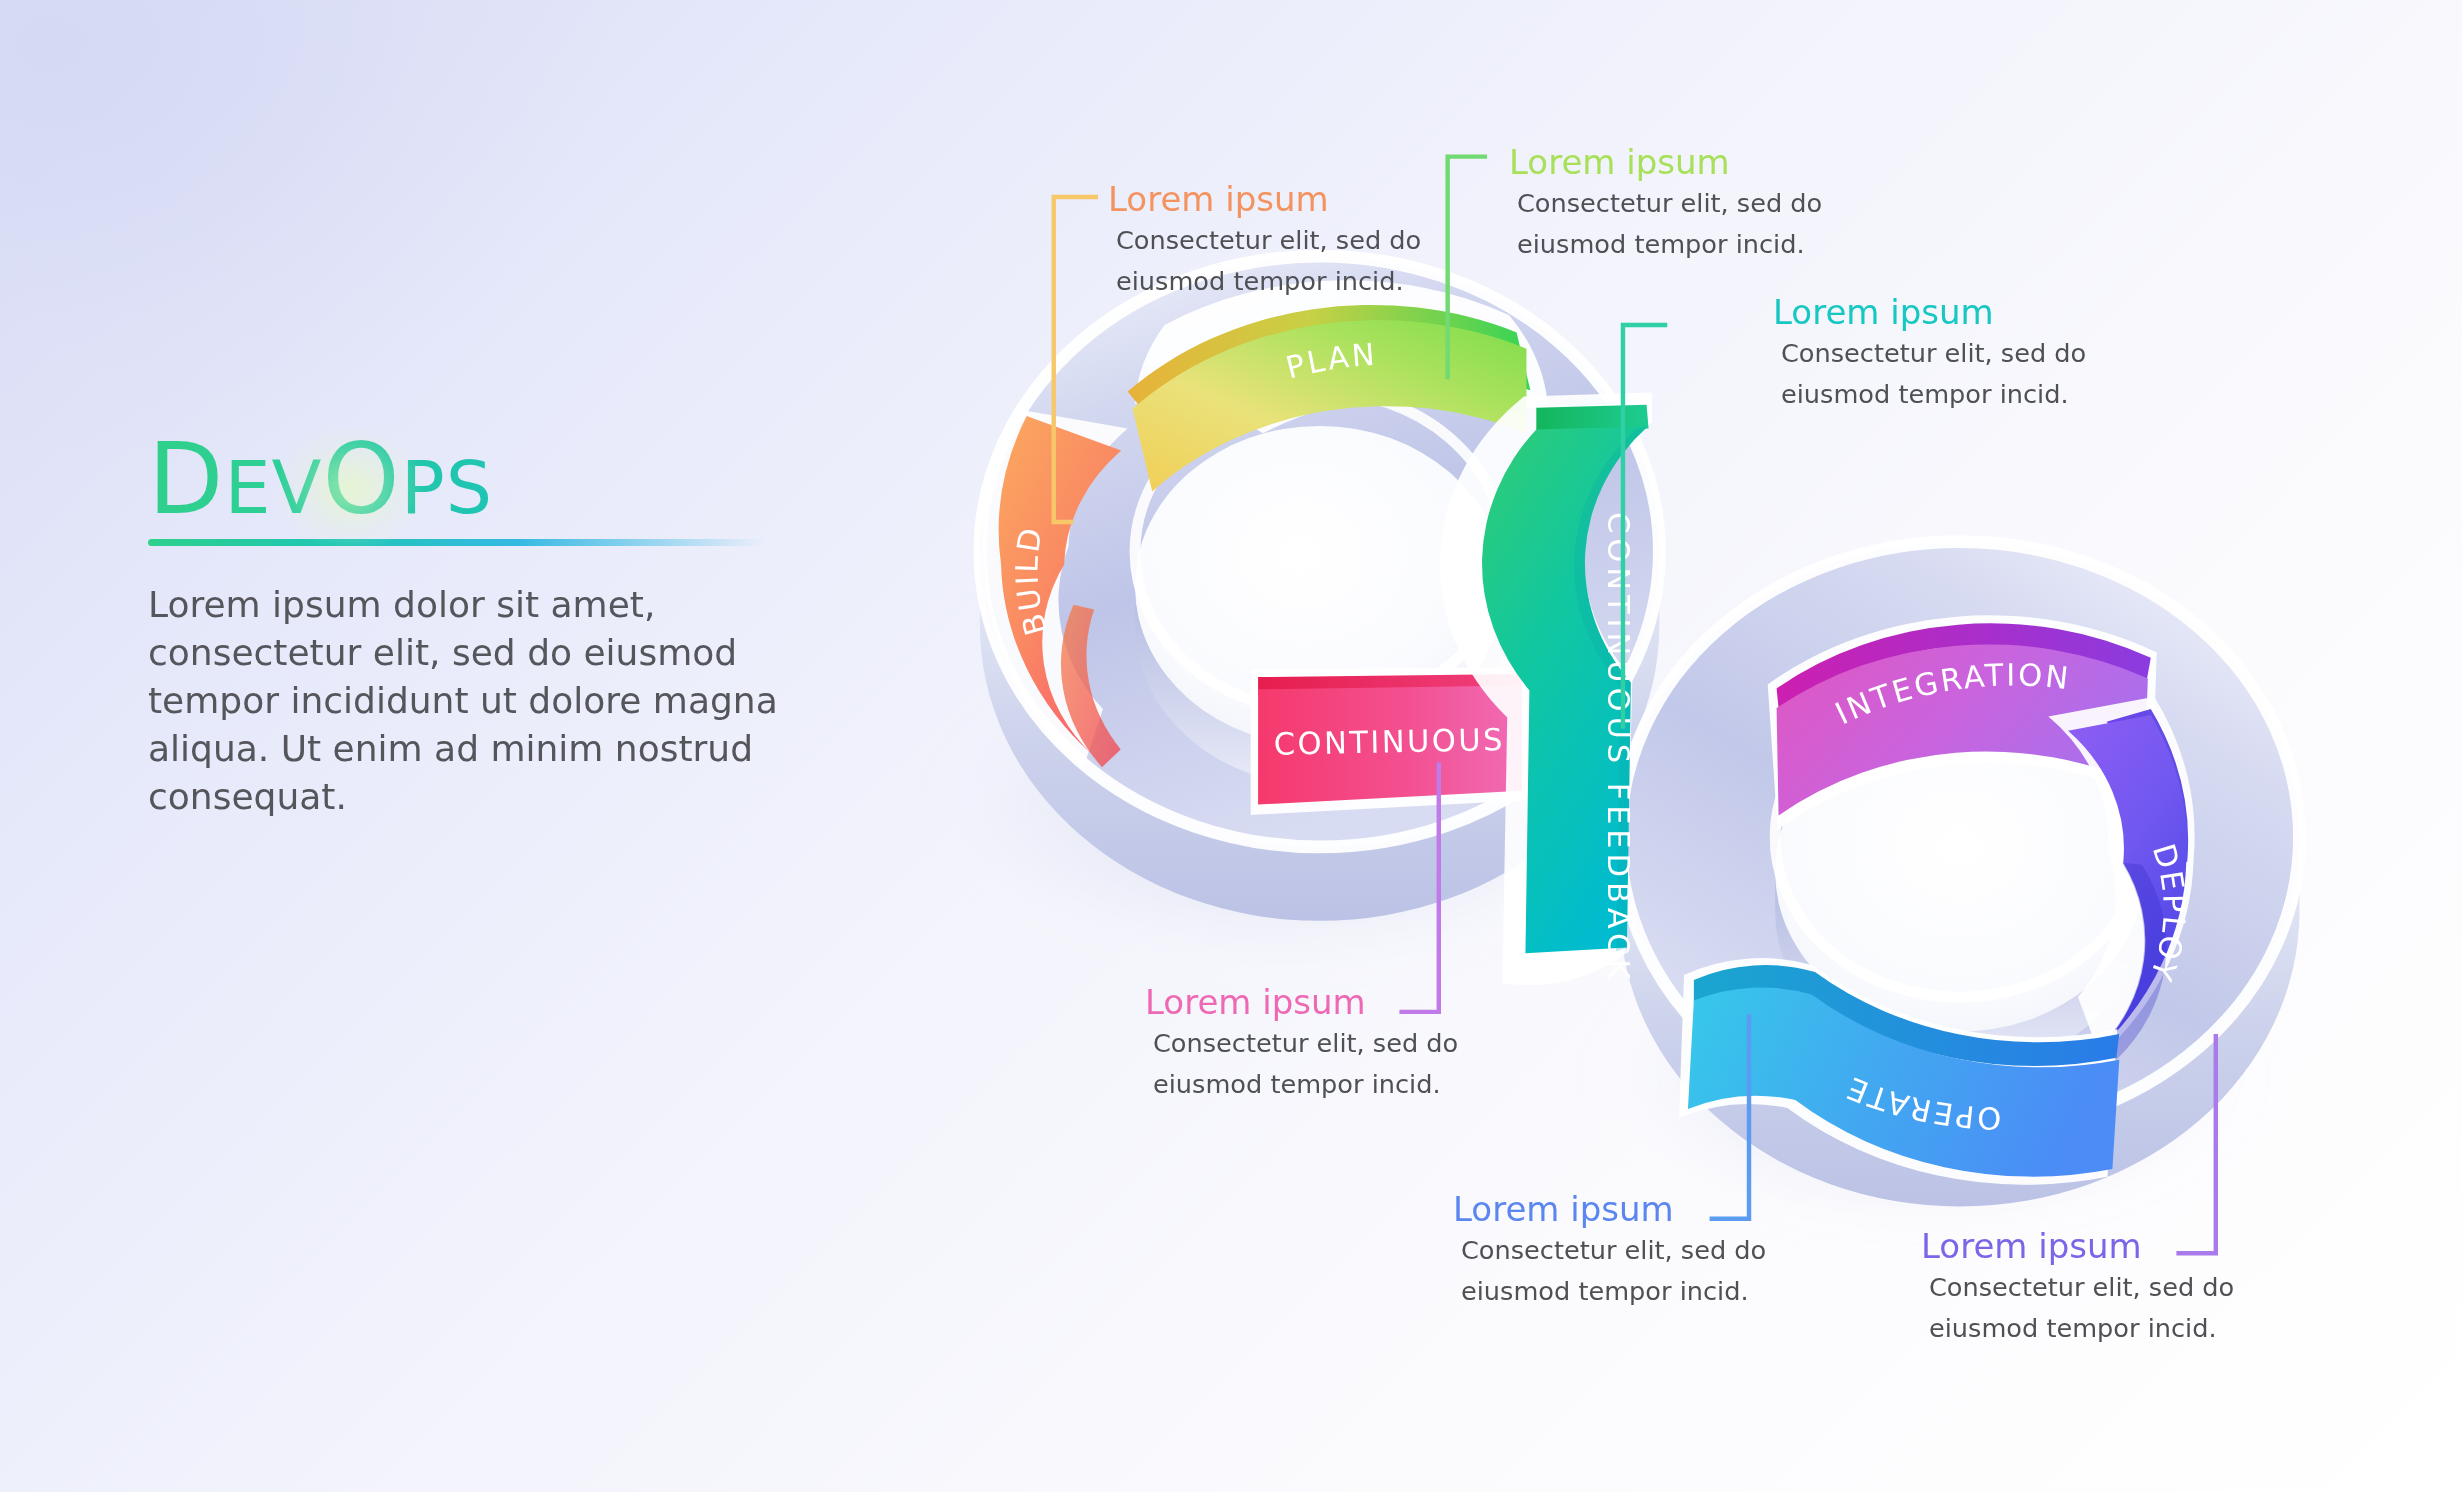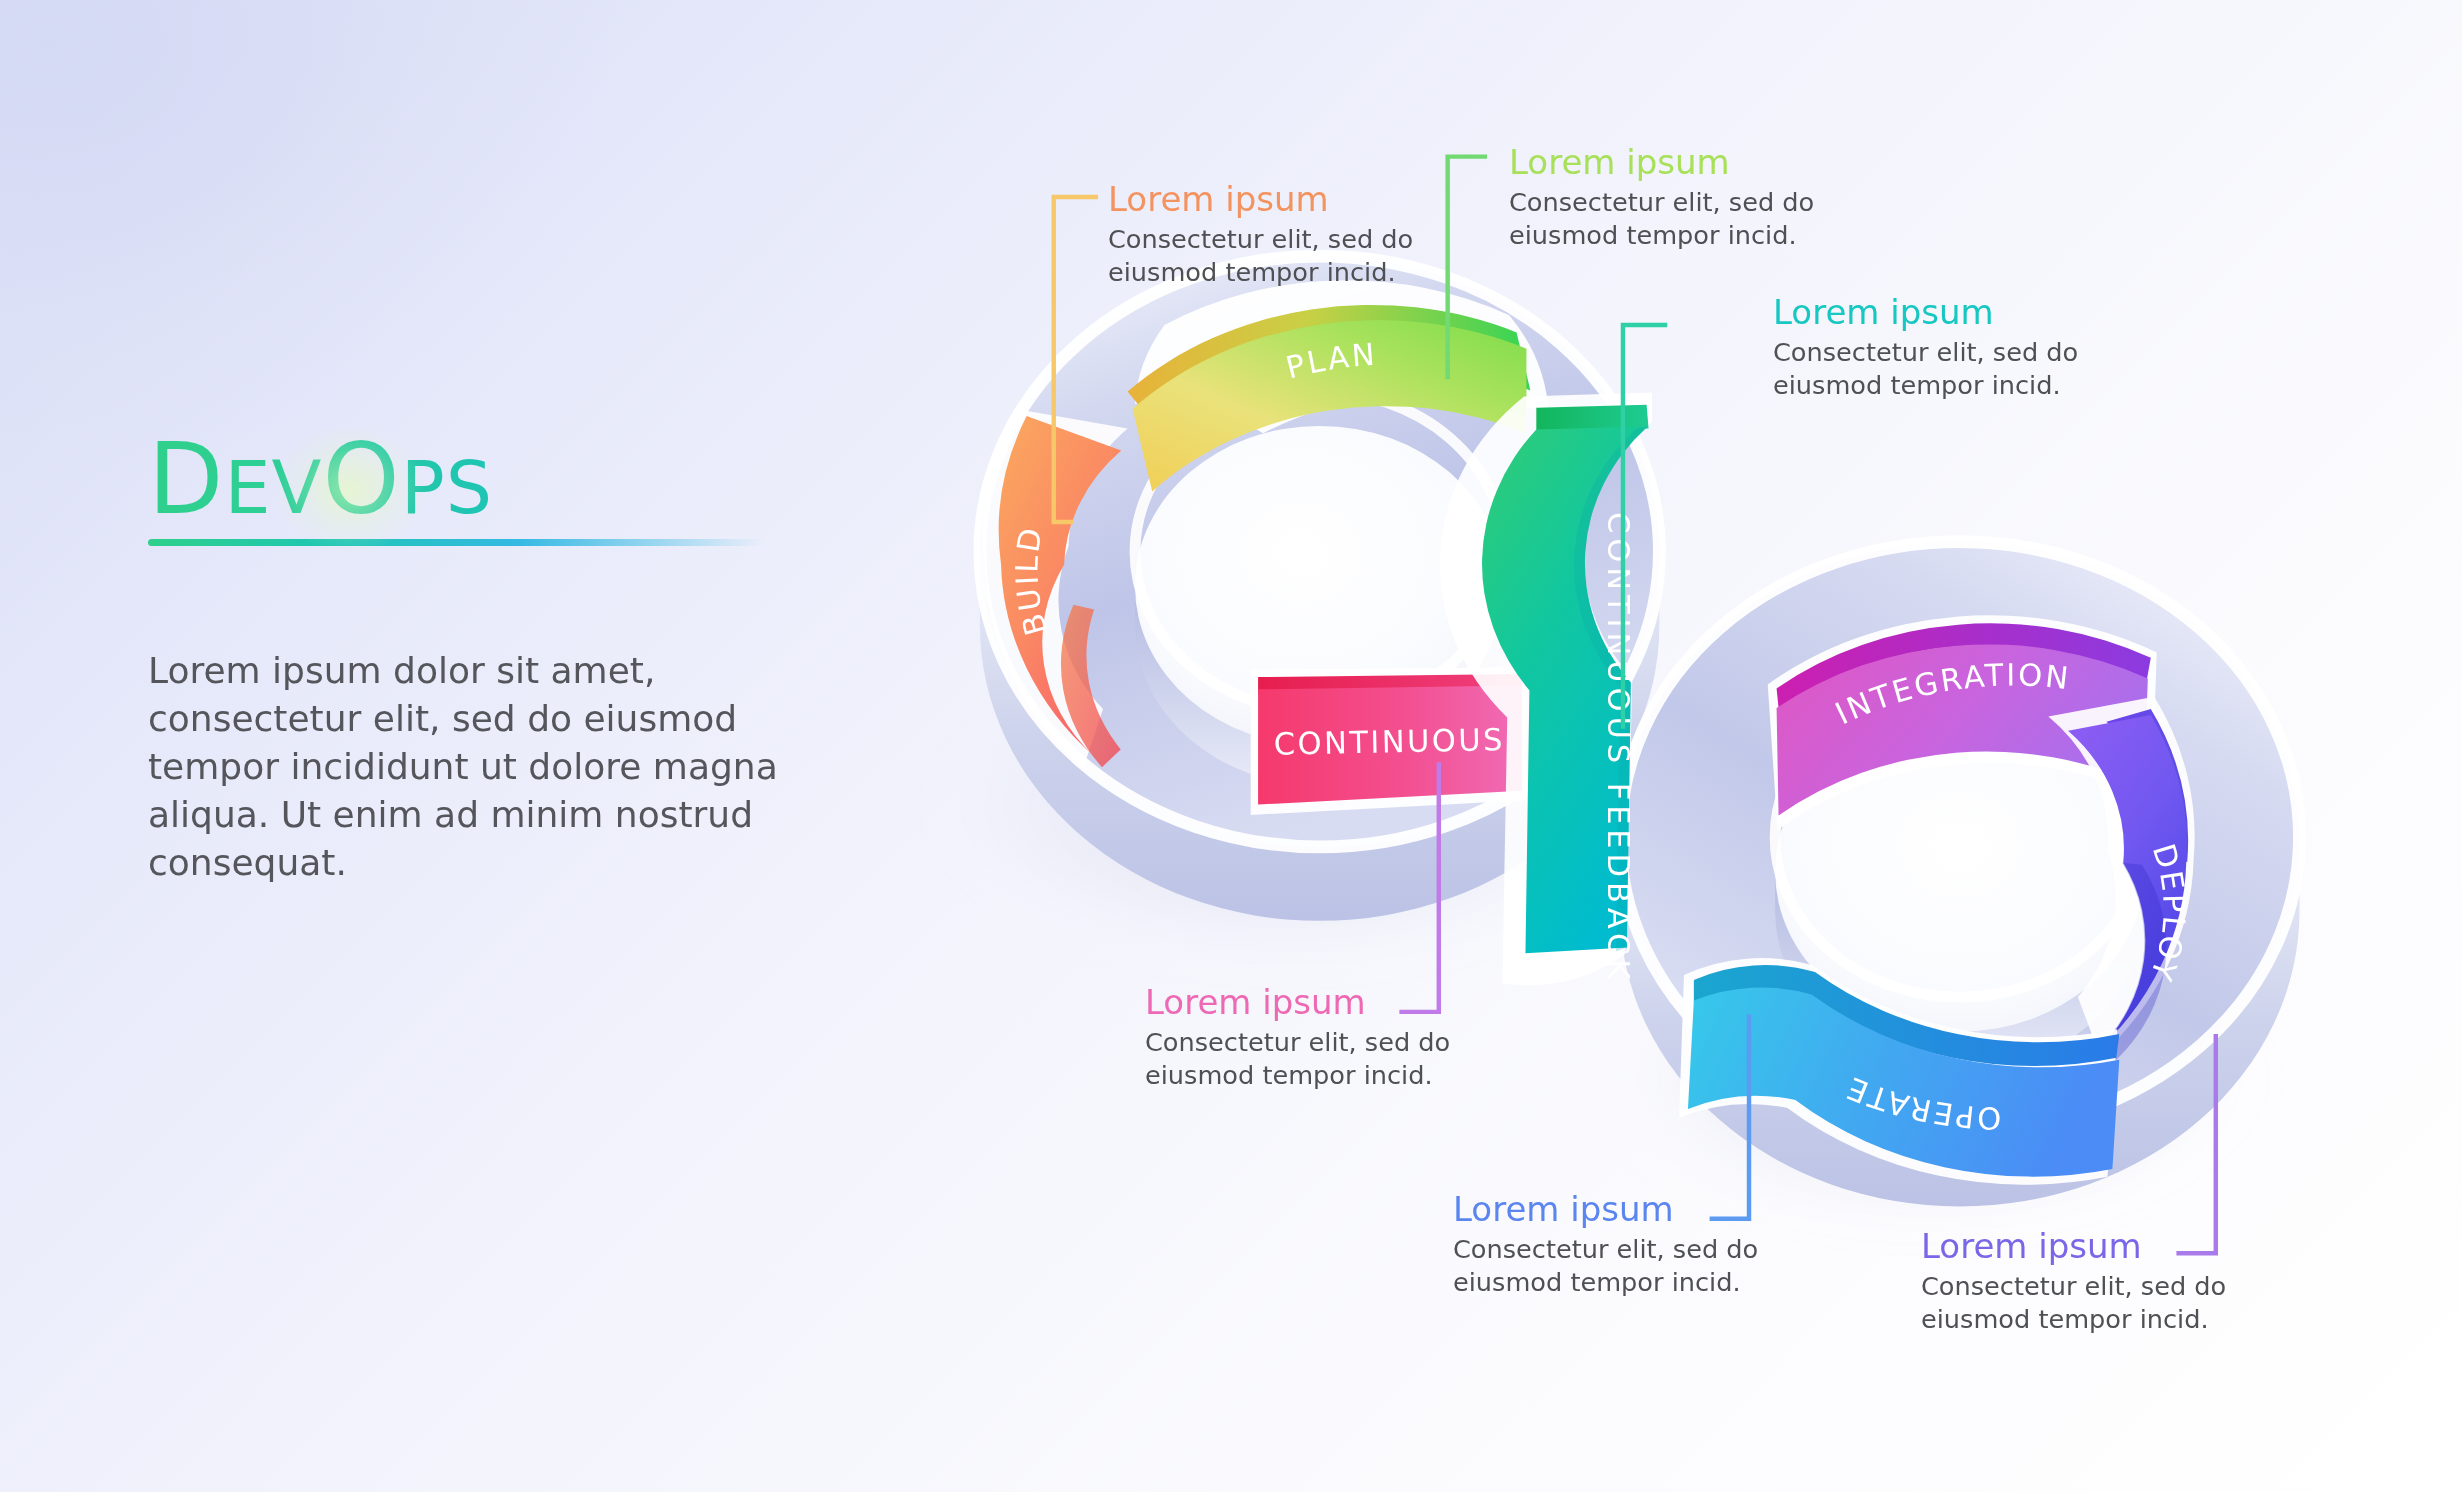--- a/index.html
+++ b/index.html
@@ -29,33 +29,33 @@
   .title-glow{
     position:absolute;left:276px;top:425px;width:148px;height:128px;
     background:radial-gradient(ellipse at center, rgba(230,255,180,0.55) 0%, rgba(225,250,190,0.18) 45%, rgba(255,255,255,0) 72%);
     pointer-events:none;
   }
   .rule{
     margin-top:12.8px;height:7.4px;width:616px;border-radius:3.9px;
     background:linear-gradient(90deg,#2ed08b 0%,#1fc6b4 30%,#35b9e3 60%,#8fd3ef 80%,rgba(255,255,255,0) 100%);
   }
   .left-body{
-    margin-top:101px;width:660px;
+    margin-top:35px;width:660px;
     font-size:36px;line-height:1.33;color:#55565c;
     font-family:"DejaVu Sans",sans-serif;font-weight:400;
   }
 
   
   .ann{position:absolute;}
   .ann .ann-title{
     font-size:34px;line-height:1.0;margin:0 0 6.9px 0;font-weight:400;
     font-family:"DejaVu Sans",sans-serif;white-space:nowrap;
   }
   .ann .ann-desc{
-    font-size:25.6px;line-height:1.30;color:#4f5054;margin:0;
+    font-size:25.6px;line-height:1.30;color:#4f5054;margin:8px;
     font-family:"DejaVu Sans",sans-serif;
   }
 
   
   svg.graphic{position:absolute;left:0;top:0;width:2462px;height:1492px;overflow:visible;}
   .seglabel{
     fill:#ffffff;font-family:"DejaVu Sans",sans-serif;
     font-size:62px;letter-spacing:5px;font-weight:400;
   }
 </style>

